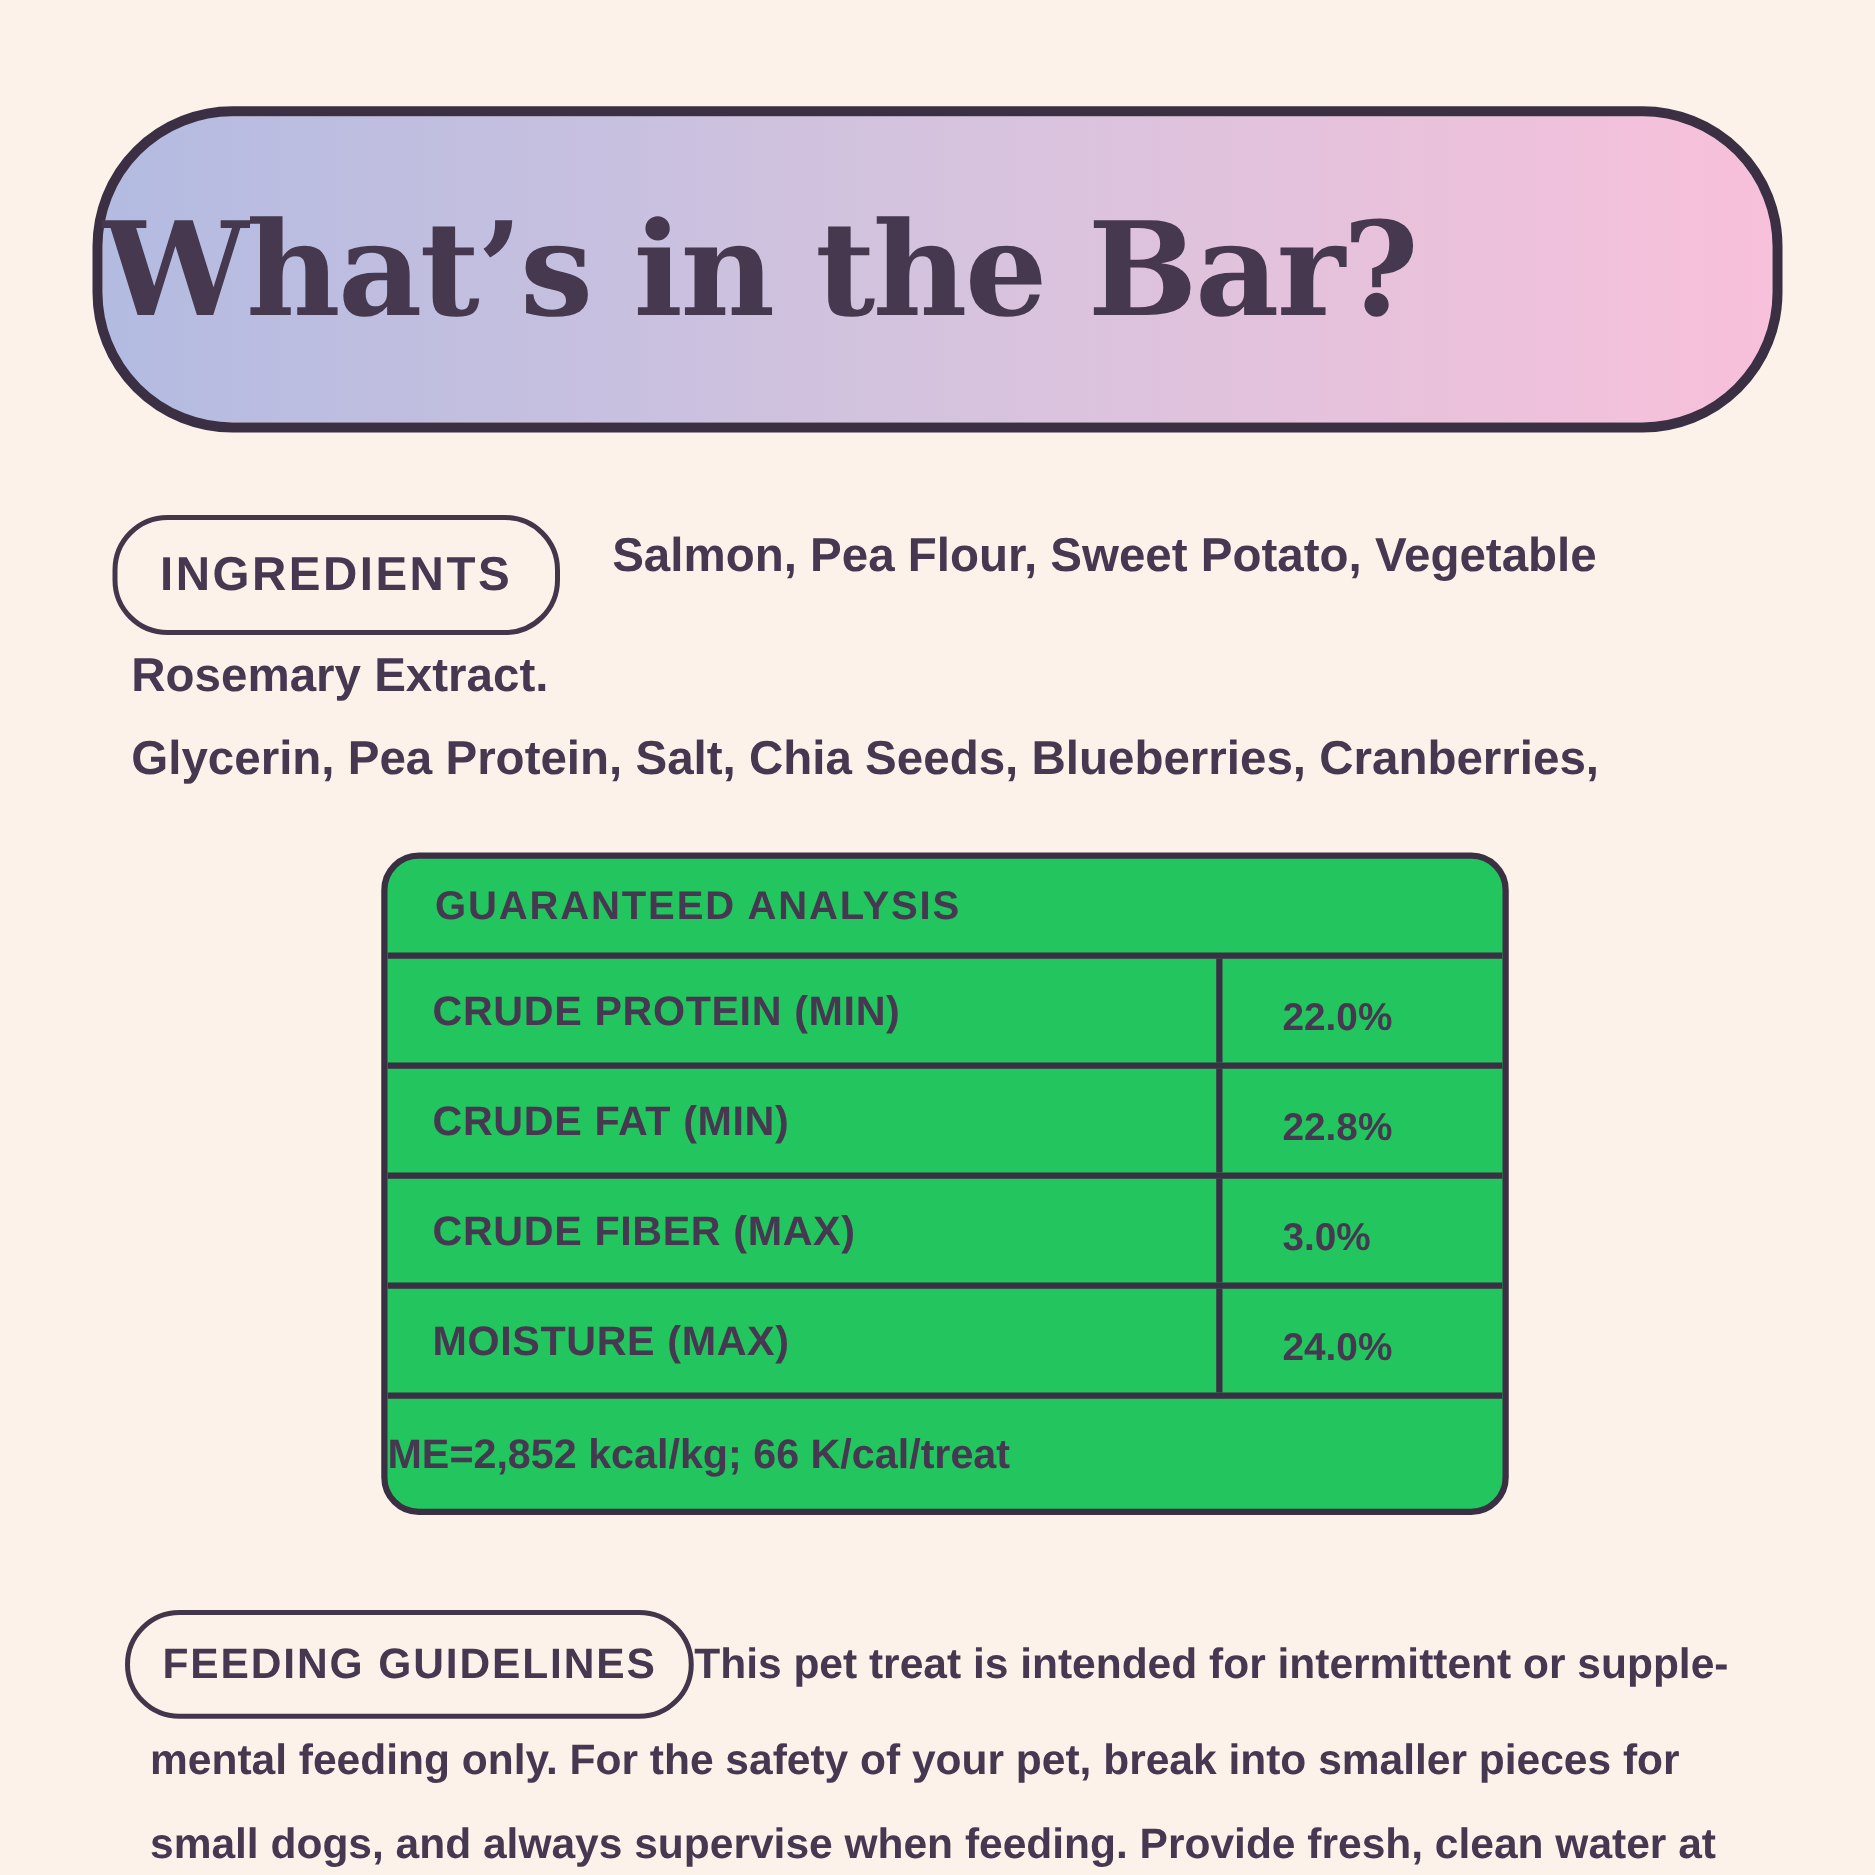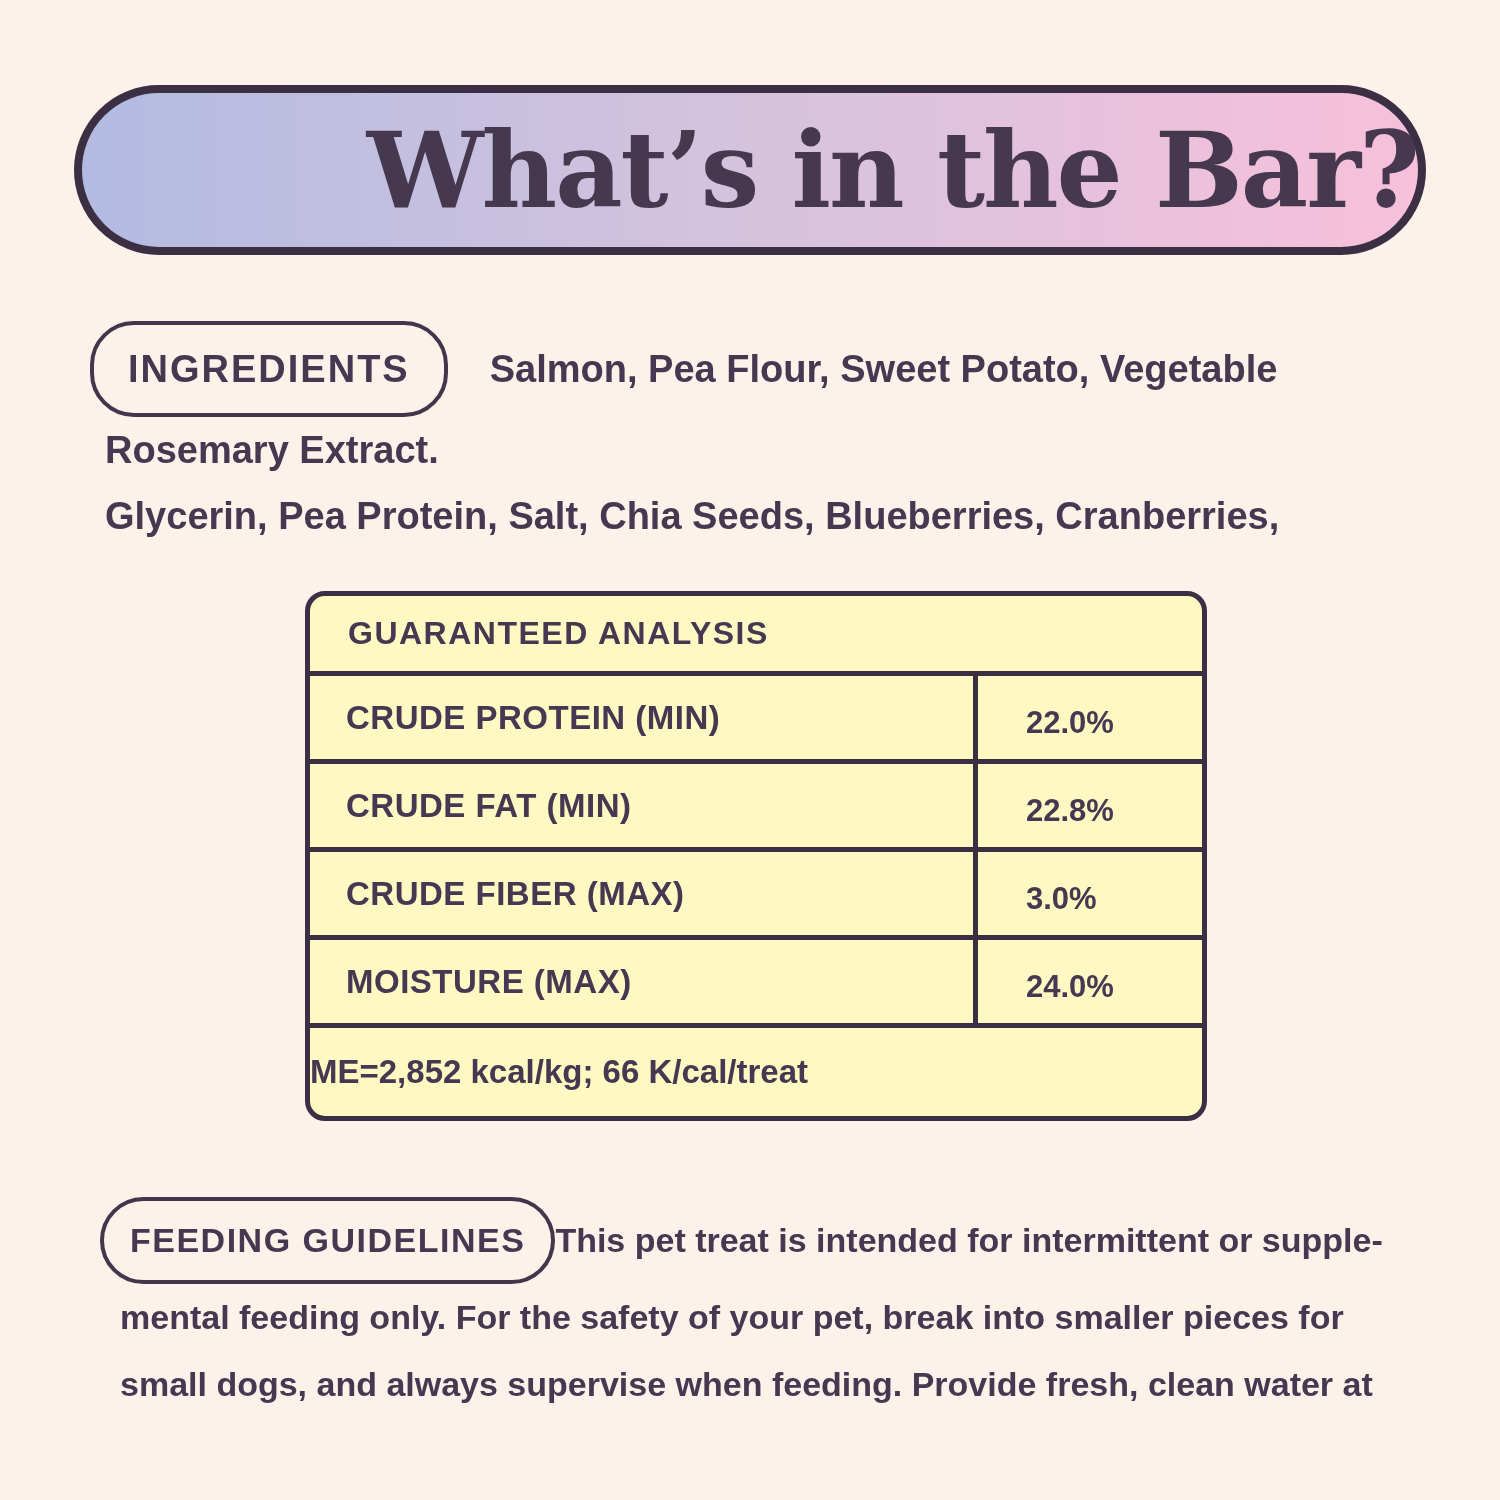--- a/index.html
+++ b/index.html
@@ -17,28 +17,28 @@
   .page {
     position: relative;
     width: 1500px;
     height: 1500px;
   }
 
   
   .banner {
     box-sizing: border-box;
     width: 1352px;
-    height: 170px;
+    height: 261px;
     margin: 85px auto 0 auto;
     border: 8px solid #3b2f44;
     border-radius: 112px;
     background: linear-gradient(90deg, #b3bbe1 0%, #d5c3de 50%, #f8c0da 100%);
     display: flex;
     align-items: center;
-    justify-content: flex-end;
+    justify-content: flex-start;
   }
   .banner h1 {
     margin: 0;
     font-family: "DejaVu Serif", serif;
     font-weight: bold;
     font-size: 104px;
     letter-spacing: -2px;
     color: #46384e;
     white-space: nowrap;
   }
@@ -69,36 +69,36 @@
 
   
   .ingredients {
     margin: 66px 95px 0 90px;
     font-size: 38px;
     font-weight: bold;
     line-height: 66px;
   }
   .ingredients .first-line {
     display: flex;
-    align-items: center;
+    align-items: flex-start;
     gap: 42px;
   }
   .ingredients .cont-line {
     margin-left: 15px;
   }
 
   
   .ga-table {
     box-sizing: border-box;
     width: 902px;
     margin: 42px 0 0 305px;
     border: 5px solid #3b2f44;
-    border-radius: 20px;
+    border-radius: 30px;
     overflow: hidden;
-    background: #fef9c3;
+    background: #22c55e;
   }
   .ga-header {
     height: 75px;
     display: flex;
     align-items: center;
     padding-left: 38px;
     font-size: 32px;
     font-weight: bold;
     letter-spacing: 1.5px;
     border-bottom: 5px solid #3b2f44;

